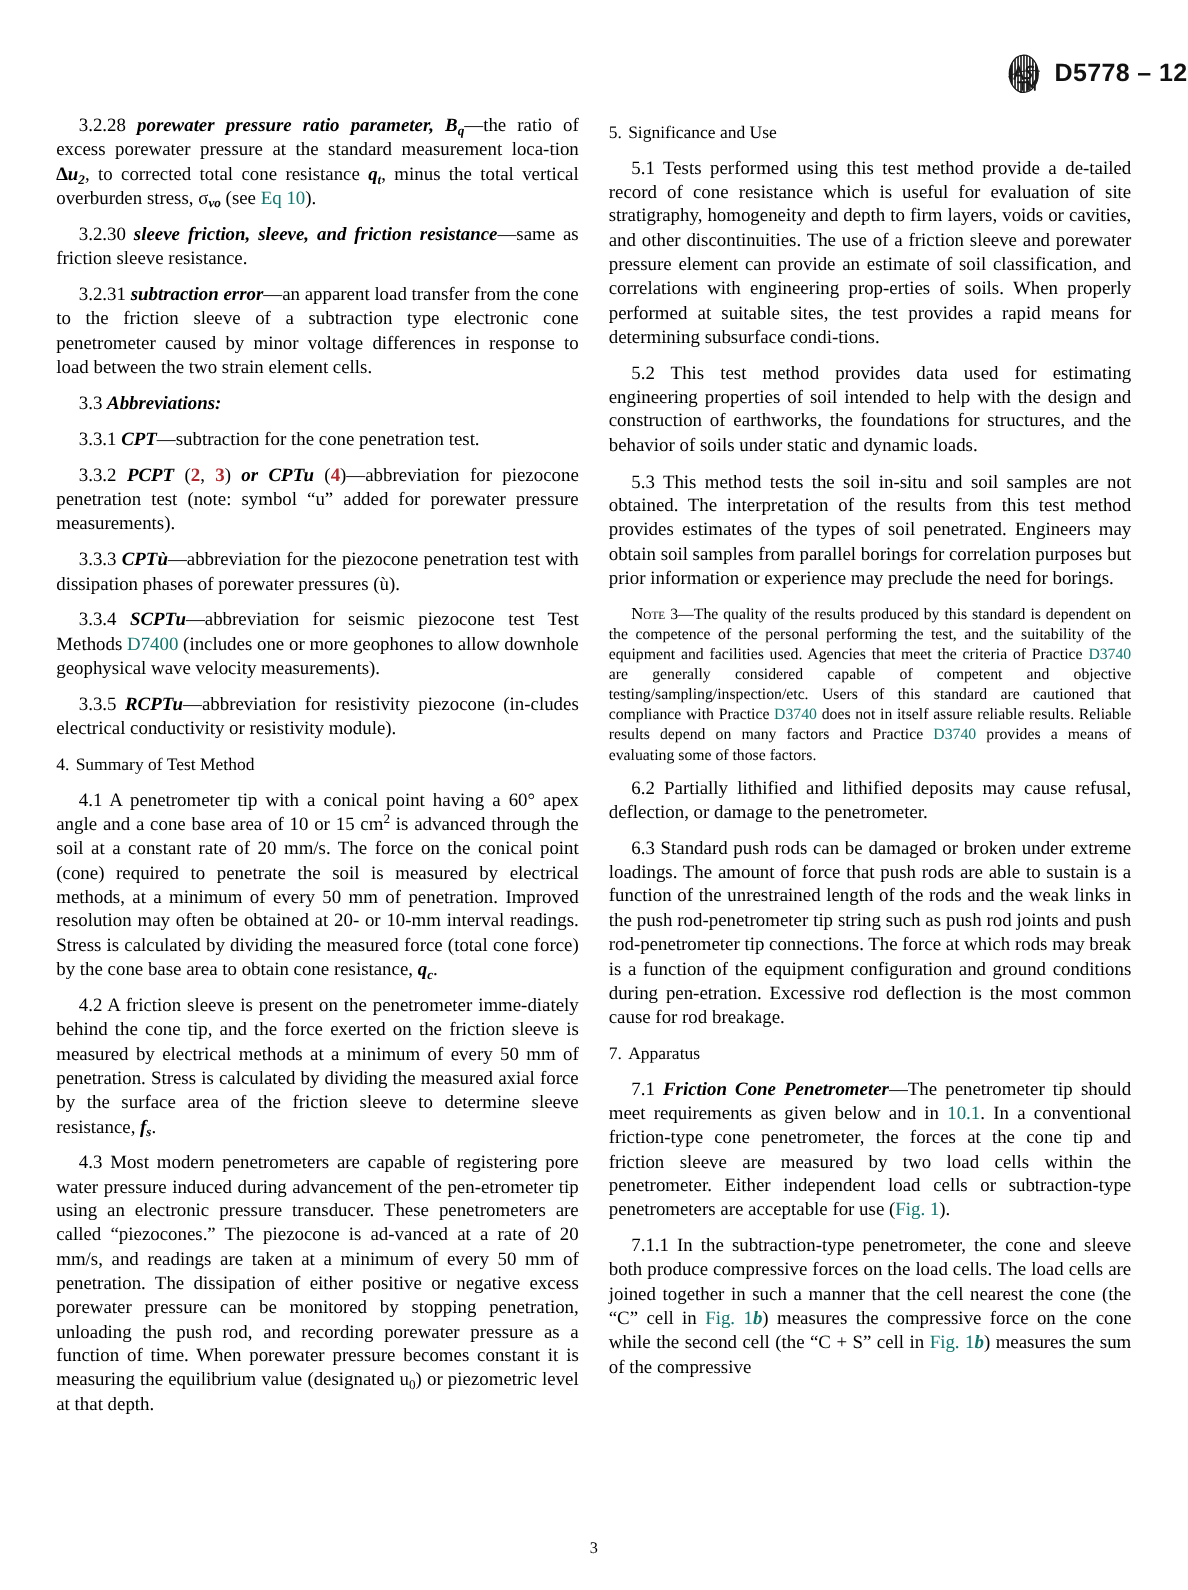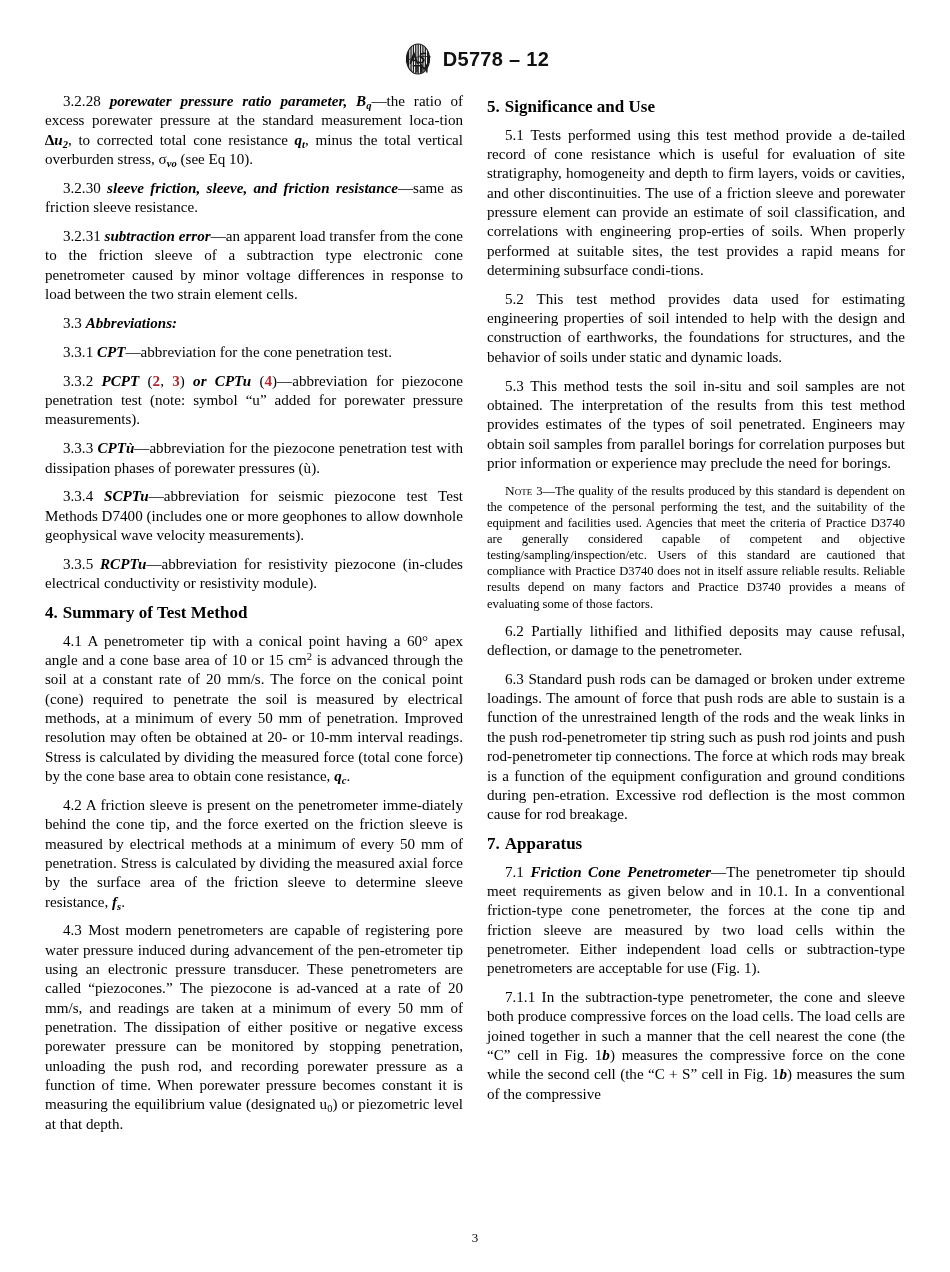--- a/index.html
+++ b/index.html
@@ -23,21 +23,21 @@
   }
 
   
   .header {
     position: absolute;
     top: 42px;
     left: 0;
     width: 950px;
     display: flex;
     align-items: center;
-    justify-content: center;
+    justify-content: flex-end;
     gap: 8px;
   }
   .astm-logo {
     width: 34px;
     height: 34px;
     display: block;
   }
   .header-title {
     font-family: "Liberation Sans", "DejaVu Sans", sans-serif;
     font-size: 20px;
@@ -68,43 +68,43 @@
     line-height: 19.35px;
     text-align: justify;
     text-justify: inter-word;
     hyphens: manual;
   }
   p.para {
     text-indent: 18px;
     margin-bottom: 9.5px;
   }
   h2.section {
-    font-size: 17px;
-    font-weight: bold;
+    font-size: 14px;
+    font-weight: normal;
     margin: 5px 0 9.5px 0;
     line-height: 19px;
     text-align: left;
   }
   h2.section .num { margin-right: 5px; }
 
   .note {
     font-size: 12.6px;
     line-height: 16.1px;
     text-align: justify;
     text-indent: 18px;
     margin: 4px 0 10px 0;
   }
   .note-label {
     font-variant: small-caps;
     font-size: 13.4px;
   }
 
   i, .it { font-style: italic; font-weight: bold; }
   .ref {
-    color: #000000;
+    color: #0f766e;
   }
   .ref-b {
     color: #b3282d;
     font-weight: bold;
   }
   sub {
     font-size: 0.7em;
     vertical-align: -0.28em;
     line-height: 0;
   }
@@ -164,21 +164,21 @@
 
       <p class="para"><span>3.2.28</span>&nbsp;<i><span>porewater pressure ratio parameter, B</span><sub>q</sub></i><span>—the ratio of excess porewater pressure at the standard measurement loca-tion </span><i><span>∆u</span><sub>2</sub></i><span>, to corrected total cone resistance </span><i><span>q</span><sub>t</sub></i><span>, minus the total vertical overburden stress, </span><span>σ</span><sub><i>vo</i></sub><span> (see </span><span class="ref">Eq 10</span><span>).</span></p>
 
 
       <p class="para"><span>3.2.30</span>&nbsp;<i>sleeve friction, sleeve, and friction resistance</i><span>—same as friction sleeve resistance.</span></p>
 
       <p class="para"><span>3.2.31</span>&nbsp;<i>subtraction error</i><span>—an apparent load transfer from the cone to the friction sleeve of a subtraction type electronic cone penetrometer caused by minor voltage differences in response to load between the two strain element cells.</span></p>
 
       <p class="para"><span>3.3</span>&nbsp;<i>Abbreviations:</i></p>
 
-      <p class="para"><span>3.3.1</span>&nbsp;<i>CPT</i><span>—abbreviation for the cone penetration test.</span></p>
+      <p class="para"><span>3.3.1</span>&nbsp;<i>CPT</i><span>—subtraction for the cone penetration test.</span></p>
 
       <p class="para"><span>3.3.2</span>&nbsp;<i>PCPT</i><span> (</span><span class="ref-b">2</span><span>, </span><span class="ref-b">3</span><span>) </span><i>or </i><i>CPTu</i><span> (</span><span class="ref-b">4</span><span>)</span><span>—abbreviation for piezocone penetration test (note: symbol “u” added for porewater pressure measurements).</span></p>
 
       <p class="para"><span>3.3.3</span>&nbsp;<i>CPTù</i><span>—abbreviation for the piezocone penetration test with dissipation phases of porewater pressures (ù).</span></p>
 
       <p class="para"><span>3.3.4</span>&nbsp;<i>SCPTu</i><span>—abbreviation for seismic piezocone test Test Methods </span><span class="ref">D7400</span><span> (includes one or more geophones to allow downhole geophysical wave velocity measurements).</span></p>
 
       <p class="para"><span>3.3.5</span>&nbsp;<i>RCPTu</i><span>—abbreviation for resistivity piezocone (in-cludes electrical conductivity or resistivity module).</span></p>
 
       <h2 class="section"><span class="num">4.</span><span>Summary of Test Method</span></h2>

